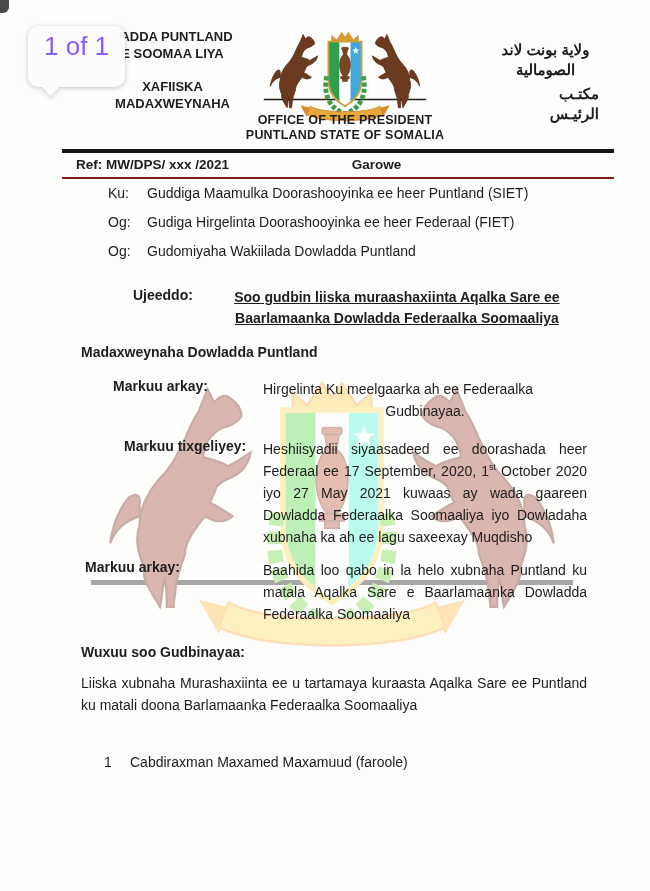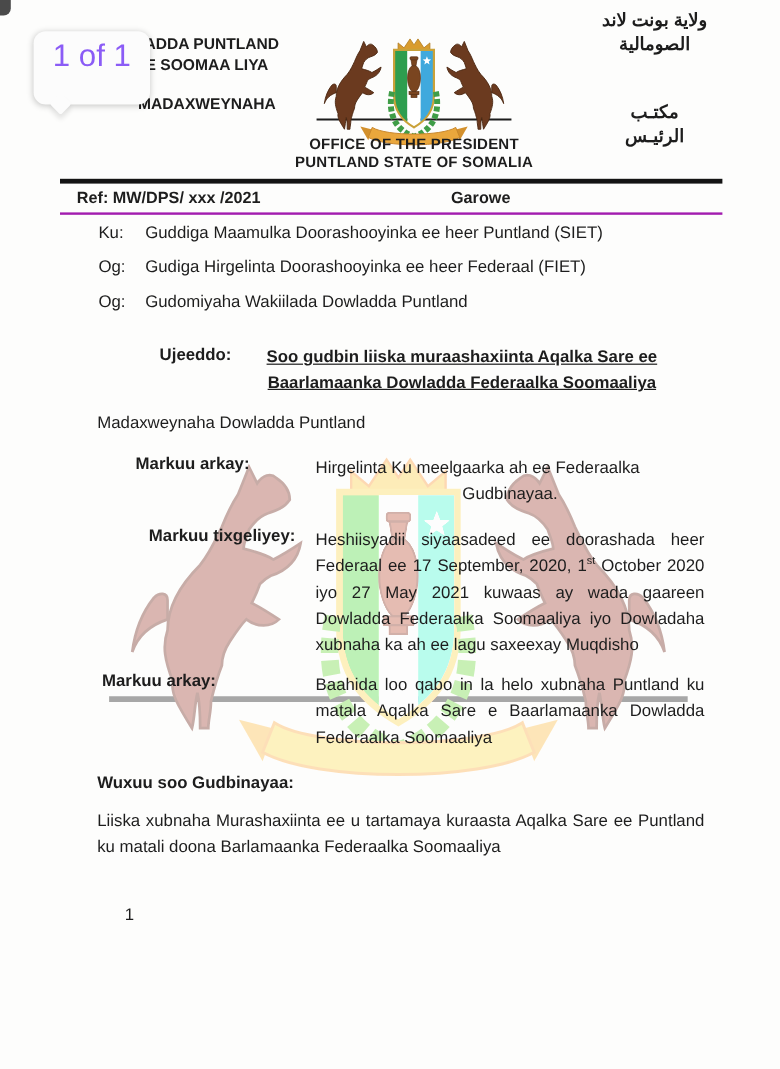--- a/index.html
+++ b/index.html
@@ -20,48 +20,48 @@
   }
   .badge::after{
     content:'';position:absolute;left:16px;bottom:-6px;width:13px;height:13px;
     background:#fcfcfc;transform:rotate(45deg);border-radius:2px;
     box-shadow:3px 3px 4px rgba(0,0,0,.10);
   }
 
   
   .org-block{position:absolute;left:100px;top:28px;width:145px;text-align:center;font-weight:bold;font-size:13px;line-height:17px;}
   .office-so-block{position:absolute;left:100px;top:78px;width:145px;text-align:center;font-weight:bold;font-size:13px;line-height:17px;}
-  .arabic-block1{position:absolute;left:468px;top:8px;width:155px;text-align:center;font-weight:bold;font-size:15px;line-height:20px;direction:rtl;}
-  .arabic-block2{position:absolute;left:468px;top:84px;width:155px;text-align:center;font-weight:bold;font-size:15px;line-height:20px;direction:rtl;}
+  .arabic-block1{position:absolute;left:468px;top:40px;width:155px;text-align:center;font-weight:bold;font-size:15px;line-height:20px;direction:rtl;}
+  .arabic-block2{position:absolute;left:444px;top:84px;width:155px;font-weight:bold;font-size:15px;line-height:20px;direction:rtl;}
   .emblem{position:absolute;left:262px;top:20px;width:166px;height:96px;}
   .office-en{position:absolute;left:190px;top:113px;width:310px;text-align:center;font-weight:bold;font-size:12.5px;line-height:15px;letter-spacing:.2px;}
 
   
   .ref-bar{
-    position:absolute;left:50px;top:149px;width:552px;
-    border-top:4px solid #141414;border-bottom:2px solid #a21caf;
+    position:absolute;left:62px;top:149px;width:552px;
+    border-top:4px solid #141414;border-bottom:2px solid #7f1d1d;
     display:grid;grid-template-columns:46% 22% 32%;align-items:center;
     padding:4px 0 5px;font-weight:bold;font-size:13.5px;
   }
   .ref-bar .ref{padding-left:14px;}
-  .ref-bar .place{text-align:right;}
+  .ref-bar .place{text-align:center;}
   .ref-bar .date{text-align:center;padding-right:26px;}
 
   
   .recipients{position:absolute;left:82px;top:185px;font-size:14px;}
   .recip-row{display:flex;margin-bottom:13px;}
-  .recip-row .lbl{width:39px;flex:none;}
+  .recip-row .lbl{width:39px;flex:none;margin-left:26px;}
 
   
   .subject{position:absolute;left:133px;top:287px;display:flex;font-weight:bold;font-size:14px;}
-  .subject .lbl{flex:none;margin-right:8px;}
+  .subject .lbl{flex:none;margin-right:20px;}
   .subject .txt{width:368px;text-align:center;line-height:21px;}
   .subject .txt div{text-decoration:underline;}
 
-  .salutation{position:absolute;left:81px;top:344px;font-weight:normal;font-size:14px;}
+  .salutation{position:absolute;left:81px;top:344px;font-weight:bold;font-size:14px;}
 
   
   .clause-label{position:absolute;font-weight:bold;font-size:14px;}
   .clause-body{position:absolute;left:263px;width:324px;font-size:14px;line-height:22px;}
   .just{text-align:justify;}
   .clause-body sup{font-size:9px;line-height:0;}
   .center-line{text-align:center;}
 
   .submit-heading{position:absolute;left:81px;top:644px;font-weight:bold;font-size:14px;}
   .submit-para{position:absolute;left:81px;top:672px;width:506px;font-size:14px;line-height:22px;text-align:justify;}
@@ -96,20 +96,21 @@
 
     <div class="badge">
       <span>1 of 1</span>
     </div>
 
     <div class="org-block">
       <div>LADDA PUNTLAND</div>
       <div>E SOOMAA LIYA</div>
     </div>
     <div class="office-so-block">
+      <div>XAFIISKA</div>
       <div>MADAXWEYNAHA</div>
     </div>
 
     <div class="arabic-block1">
       <div>ولاية بونت لاند</div>
       <div>الصومالية</div>
     </div>
     <div class="arabic-block2">
       <div>مكتـب</div>
       <div>الرئيـس</div>
@@ -231,18 +232,19 @@
       <span>Baahida loo qabo in la helo xubnaha Puntland ku matala Aqalka Sare e Baarlamaanka Dowladda Federaalka Soomaaliya</span>
     </div>
 
     <div class="submit-heading">Wuxuu soo Gudbinayaa:</div>
     <div class="submit-para">Liiska xubnaha Murashaxiinta ee u tartamaya kuraasta Aqalka Sare ee Puntland ku matali doona Barlamaanka Federaalka Soomaaliya</div>
 
     <div class="candidates">
       <div class="cand-row">
         <span class="num">1</span>
         <span>
+          <div>Cabdiraxman Maxamed Maxamuud (faroole)</div>
         </span>
       </div>
     </div>
 
   </div>
 </div>
 
 </body></html>

